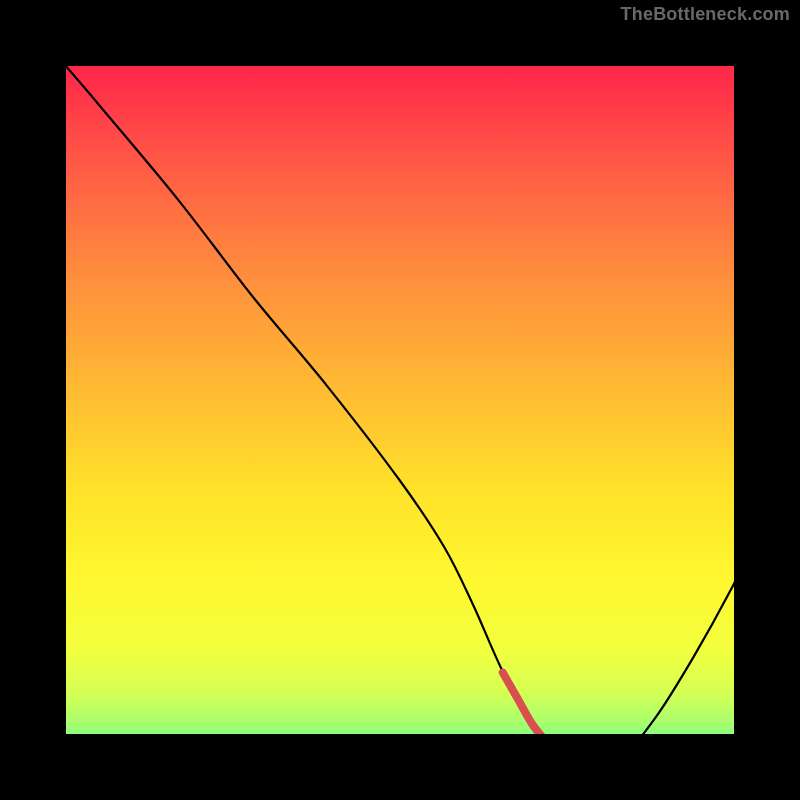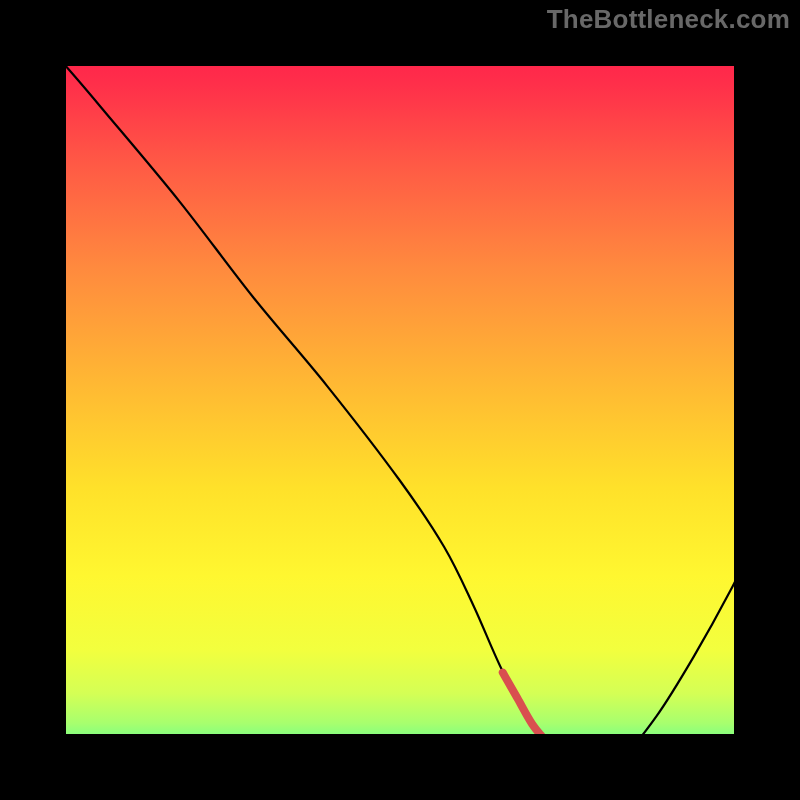--- a/index.html
+++ b/index.html
@@ -15,21 +15,21 @@
     position: relative;
     width: 800px;
     height: 800px;
     background: #000;
   }
   .watermark {
     position: absolute;
     top: 4px;
     right: 10px;
     color: #686868;
-    font-size: 26px;
+    font-size: 18px;
     font-weight: 600;
     letter-spacing: 0.2px;
     z-index: 5;
   }
   svg {
     position: absolute;
     top: 0;
     left: 0;
   }
 </style>

